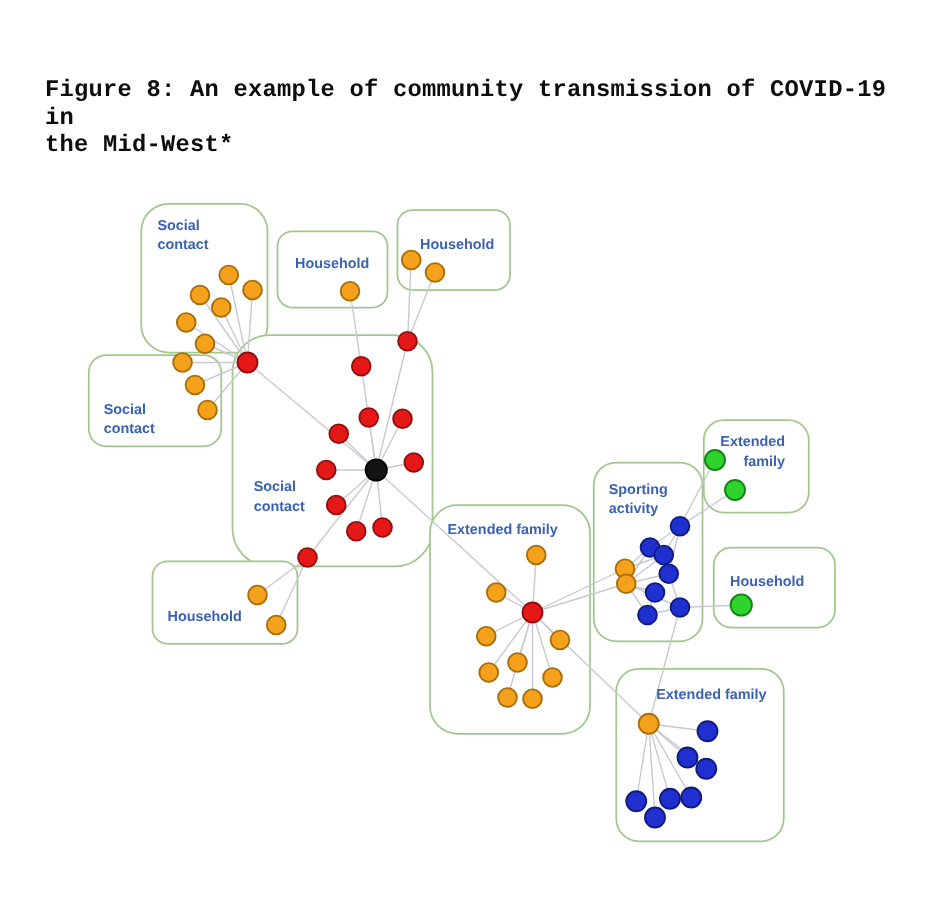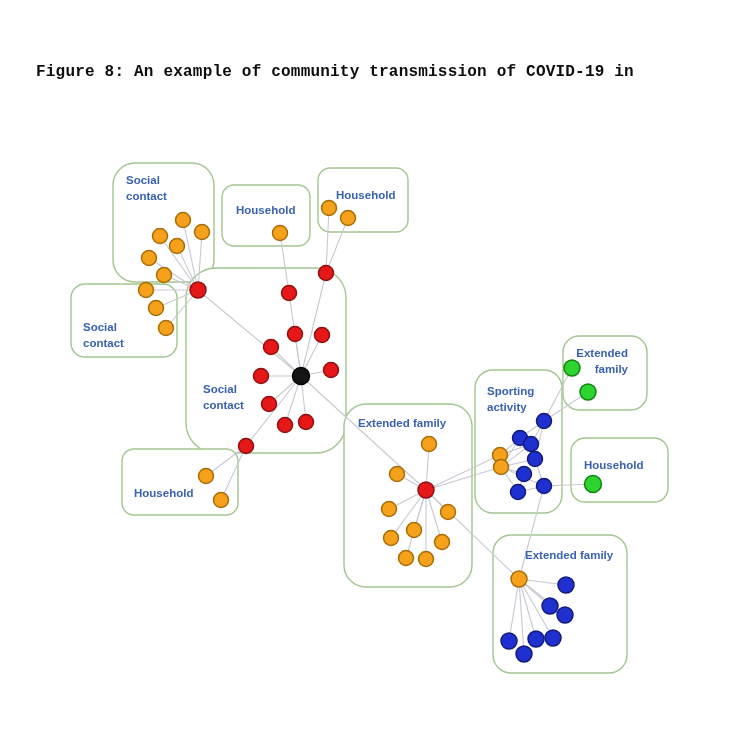--- a/index.html
+++ b/index.html
@@ -11,38 +11,39 @@
     overflow: hidden;
     font-family: "Liberation Sans", sans-serif;
   }
   .caption {
     position: absolute;
     left: 36px;
     top: 61px;
     width: 700px;
     font-family: "Liberation Mono", "DejaVu Sans Mono", monospace;
     font-weight: bold;
-    font-size: 16px;
+    font-size: 19px;
     line-height: 22px;
     letter-spacing: 0.2px;
     color: #0d0d0d;
   }
   .diagram-svg {
     position: absolute;
     left: 0;
     top: 0;
   }
 </style>
 </head>
 <body>
 
 <div class="page">
 
   <div class="caption">
     <div>Figure 8: An example of community transmission of COVID-19 in</div>
+    <div>the Mid-West*</div>
   </div>
 
   <svg id="network" class="diagram-svg" width="750" height="737" viewBox="0 0 750 737">
       <rect x="113" y="163" width="101" height="119" rx="22" ry="22" fill="#ffffff" stroke="#a3c68f" stroke-width="1.4"></rect>
       <rect x="71" y="284" width="106" height="73" rx="14" ry="14" fill="#ffffff" stroke="#a3c68f" stroke-width="1.4"></rect>
       <rect x="222" y="185" width="88" height="61" rx="12" ry="12" fill="#ffffff" stroke="#a3c68f" stroke-width="1.4"></rect>
       <rect x="318" y="168" width="90" height="64" rx="12" ry="12" fill="#ffffff" stroke="#a3c68f" stroke-width="1.4"></rect>
       <rect x="186" y="268" width="160" height="185" rx="30" ry="30" fill="#ffffff" stroke="#a3c68f" stroke-width="1.4"></rect>
       <rect x="122" y="449" width="116" height="66" rx="12" ry="12" fill="#ffffff" stroke="#a3c68f" stroke-width="1.4"></rect>
       <rect x="344" y="404" width="128" height="183" rx="22" ry="22" fill="#ffffff" stroke="#a3c68f" stroke-width="1.4"></rect>

